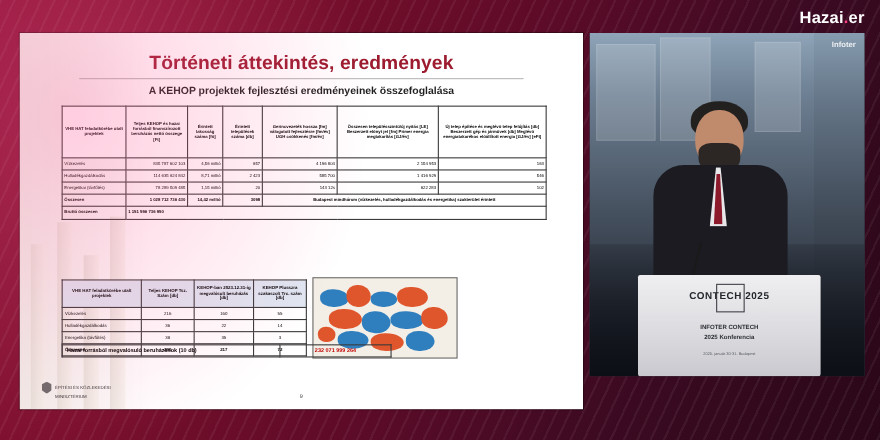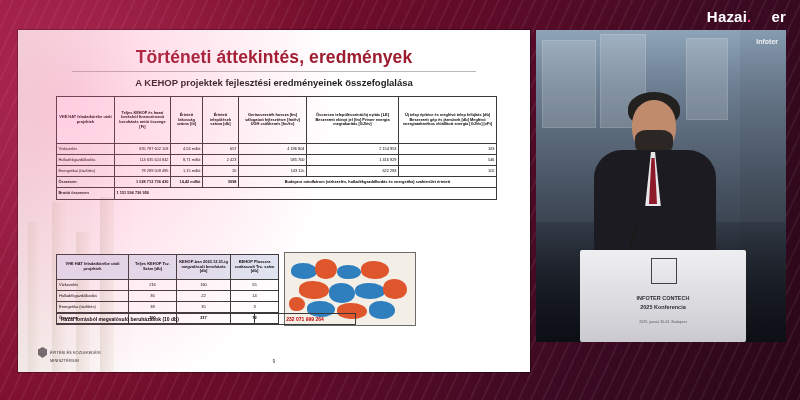--- a/index.html
+++ b/index.html
@@ -42,21 +42,21 @@
   .brand-logo {
     position: absolute;
     right: 14px;
     top: 8px;
     font-size: 15px;
     font-weight: bold;
     color: #ffffff;
     letter-spacing: 0.2px;
     z-index: 6;
   }
-  .brand-logo .accent { color: #ffffff; margin-left: 20px; }
+  .brand-logo .accent { color: #ffffff; }
   .brand-logo .dot { color: #ff3d7f; }
 
   
   .slide {
     position: absolute;
     left: 18px;
     top: 30px;
     width: 512px;
     height: 342px;
     background: #ffffff;
@@ -538,20 +538,21 @@
     <div class="speaker-hair"></div>
     <div class="speaker-head"></div>
     <div class="speaker-beard"></div>
     <div class="speaker-body"></div>
     <div class="speaker-shirt"></div>
     <div class="speaker-tie"></div>
     <div class="mic"></div>
 
     <div class="podium">
       <div class="podium-square"></div>
+      <div class="podium-logo">CONTECH 2025</div>
       <div class="podium-sub">
         <div>INFOTER CONTECH</div>
         <div>2025 Konferencia</div>
       </div>
       <div class="podium-date">2025. január 30-31. Budapest</div>
     </div>
 
     <div class="v-logo">Infoter</div>
   </div>
 

